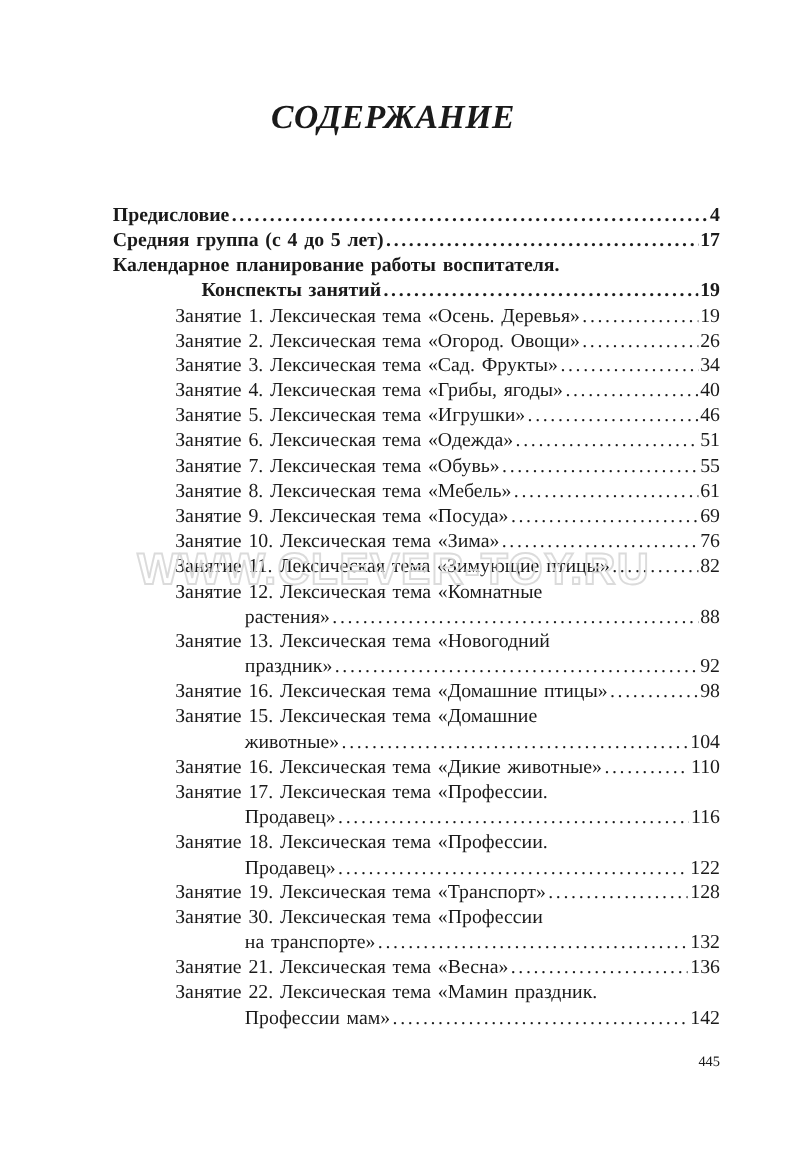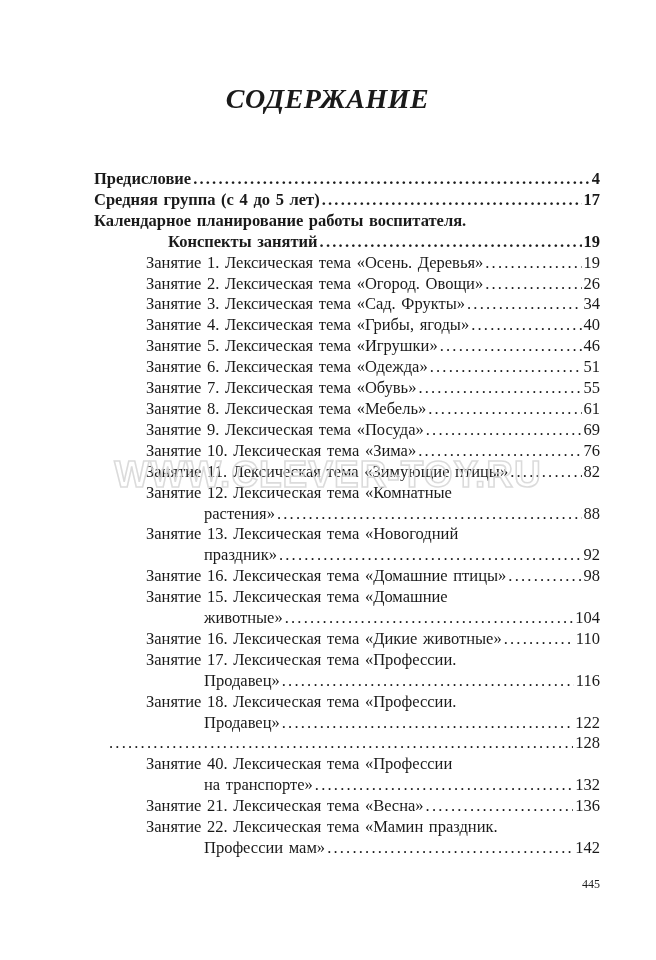--- a/index.html
+++ b/index.html
@@ -176,25 +176,26 @@
       <div class="row ind1">
     <span class="txt">Занятие 18. Лексическая тема «Профессии.</span>
 
   </div>
       <div class="row ind3">
     <span class="txt">Продавец»</span>
     <span class="leader"></span>
     <span class="pg">122</span>
   </div>
       <div class="row ind1">
+    <span class="txt">Занятие 19. Лексическая тема «Транспорт»</span>
     <span class="leader"></span>
     <span class="pg">128</span>
   </div>
       <div class="row ind1">
-    <span class="txt">Занятие 40. Лексическая тема «Профессии</span>
+    <span class="txt">Занятие 30. Лексическая тема «Профессии</span>
 
   </div>
       <div class="row ind3">
     <span class="txt">на транспорте»</span>
     <span class="leader"></span>
     <span class="pg">132</span>
   </div>
       <div class="row ind1">
     <span class="txt">Занятие 21. Лексическая тема «Весна»</span>
     <span class="leader"></span>

